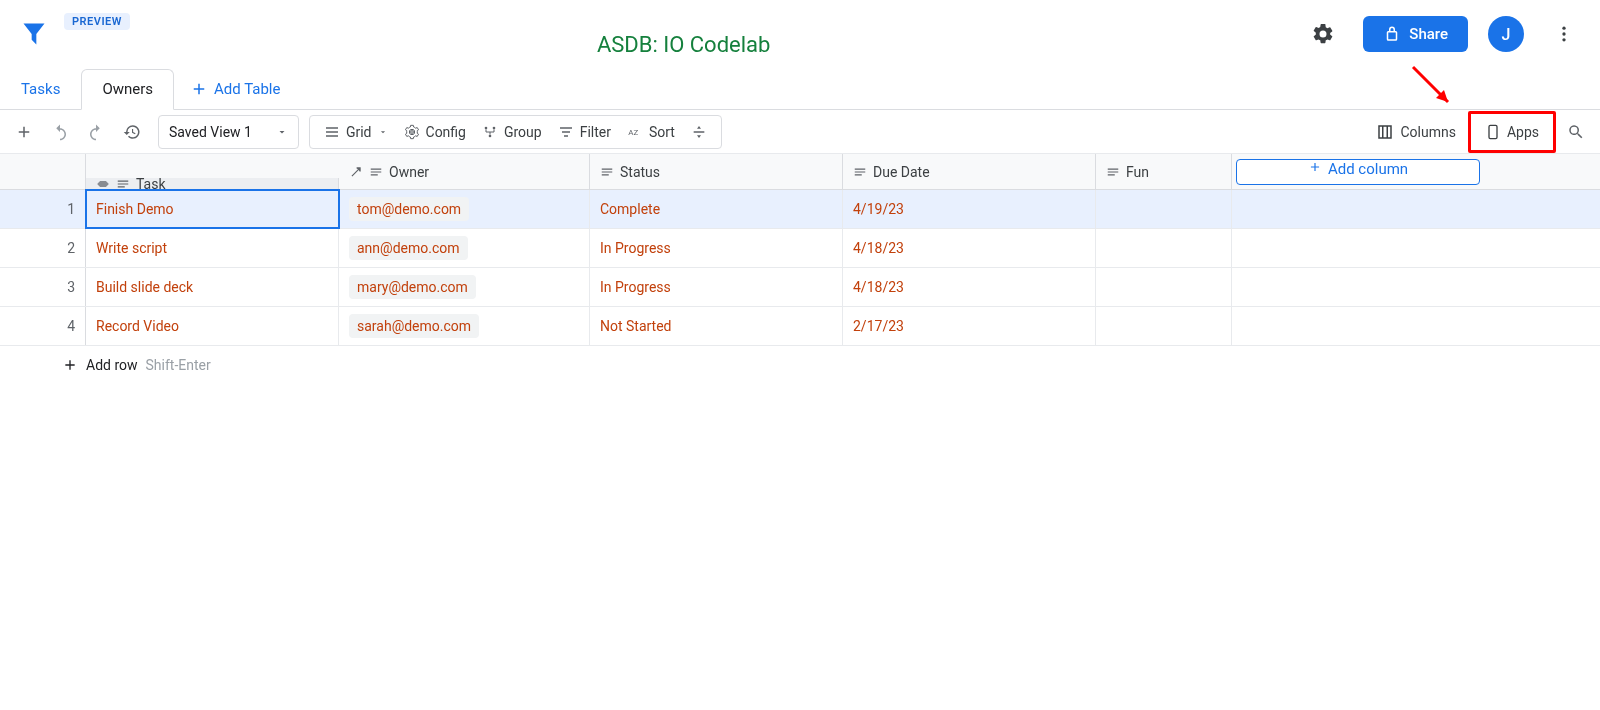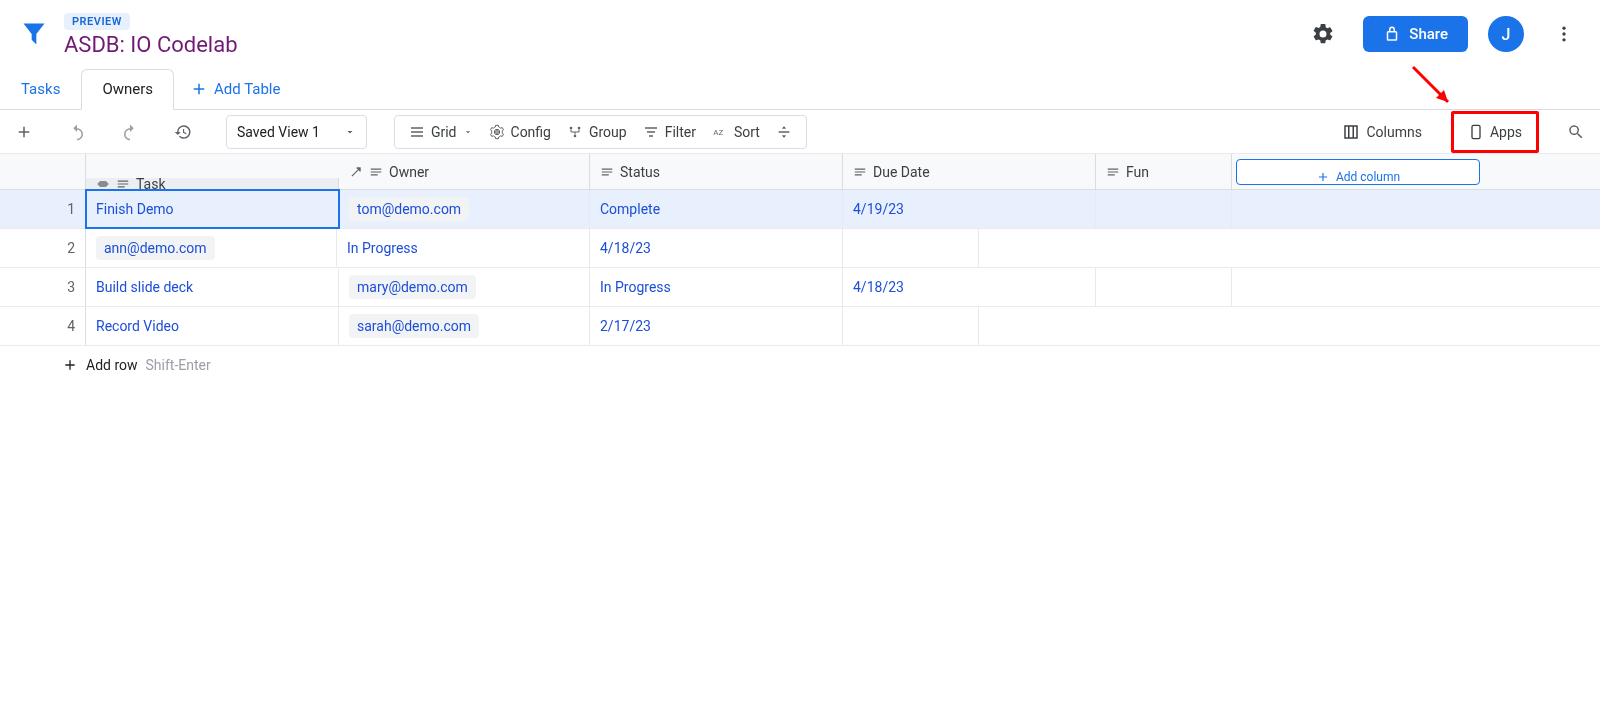--- a/index.html
+++ b/index.html
@@ -31,21 +31,22 @@
     font-size: 11px;
     font-weight: 600;
     padding: 2px 8px;
     border-radius: 4px;
     letter-spacing: 0.5px;
     margin-bottom: 2px;
   }
   .doc-title {
     font-size: 22px;
     font-weight: 400;
-    color: #701a75;
+    color: #15803d;
+    text-align: center;
   }
   .header-actions {
     display: flex;
     align-items: center;
     gap: 20px;
   }
   .icon-btn {
     width: 40px; height: 40px;
     display: flex; align-items: center; justify-content: center;
     border-radius: 50%;
@@ -106,21 +107,21 @@
     padding: 0 16px;
     font-size: 15px;
     cursor: pointer;
   }
   .toolbar {
     display: flex;
     align-items: center;
     height: 44px;
     padding: 0 8px;
     border-bottom: 1px solid #e8eaed;
-    gap: 21px;
+    gap: 4px;
   }
   .tb-btn {
     height: 32px;
     padding: 0 8px;
     display: flex;
     align-items: center;
     gap: 6px;
     color: #3c4043;
     font-size: 14px;
     cursor: pointer;
@@ -190,42 +191,42 @@
   .due-col { width: 253px; }
   .fun-col { width: 136px; }
   .addcol-col { width: 252px; justify-content: center; border-right: none; padding: 4px;}
   .add-col-btn {
     border: 1px solid #1a73e8;
     color: #1a73e8;
     border-radius: 4px;
     height: 26px;
     width: 100%;
     display: flex;
-    align-items: flex-end;
+    align-items: flex-start;
     justify-content: center;
     gap: 6px;
-    font-size: 12px;
+    font-size: 15px;
     cursor: pointer;
     background: #fff;
   }
   .table-row {
     display: flex;
     height: 39px;
     border-bottom: 1px solid #e8eaed;
   }
   .table-row.selected {
     background: #e8f0fe;
   }
   .td {
     border-right: 1px solid #e8eaed;
     display: flex;
     align-items: center;
     padding: 0 10px;
     font-size: 14px;
-    color: #1d4ed8;
+    color: #c2410c;
   }
   .td.rownum-col {
     color: #5f6368;
     justify-content: flex-end;
     background: transparent;
     border-right: 1px solid #dadce0;
   }
   .td.owner-col .chip {
     background: #f1f3f4;
     border-radius: 4px;
@@ -452,20 +453,21 @@
         <div class="td owner-col">
           <span class="chip">tom@demo.com</span>
         </div>
         <div class="td status-col">Complete</div>
         <div class="td due-col">4/19/23</div>
         <div class="td fun-col"></div>
         <div class="td addcol-col"></div>
       </div>
       <div class="table-row">
         <div class="td rownum-col">2</div>
+        <div class="td task-col">Write script</div>
         <div class="td owner-col">
           <span class="chip">ann@demo.com</span>
         </div>
         <div class="td status-col">In Progress</div>
         <div class="td due-col">4/18/23</div>
         <div class="td fun-col"></div>
         <div class="td addcol-col"></div>
       </div>
       <div class="table-row">
         <div class="td rownum-col">3</div>
@@ -477,20 +479,21 @@
         <div class="td due-col">4/18/23</div>
         <div class="td fun-col"></div>
         <div class="td addcol-col"></div>
       </div>
       <div class="table-row">
         <div class="td rownum-col">4</div>
         <div class="td task-col">Record Video</div>
         <div class="td owner-col">
           <span class="chip">sarah@demo.com</span>
         </div>
+        <div class="td status-col">Not Started</div>
         <div class="td due-col">2/17/23</div>
         <div class="td fun-col"></div>
         <div class="td addcol-col"></div>
       </div>
     </div>
 
   <div class="add-row">
     <svg width="16" height="16" viewBox="0 0 24 24">
         <path fill="#202124" d="M19 13h-6v6h-2v-6H5v-2h6V5h2v6h6v2z"></path>
       </svg>

